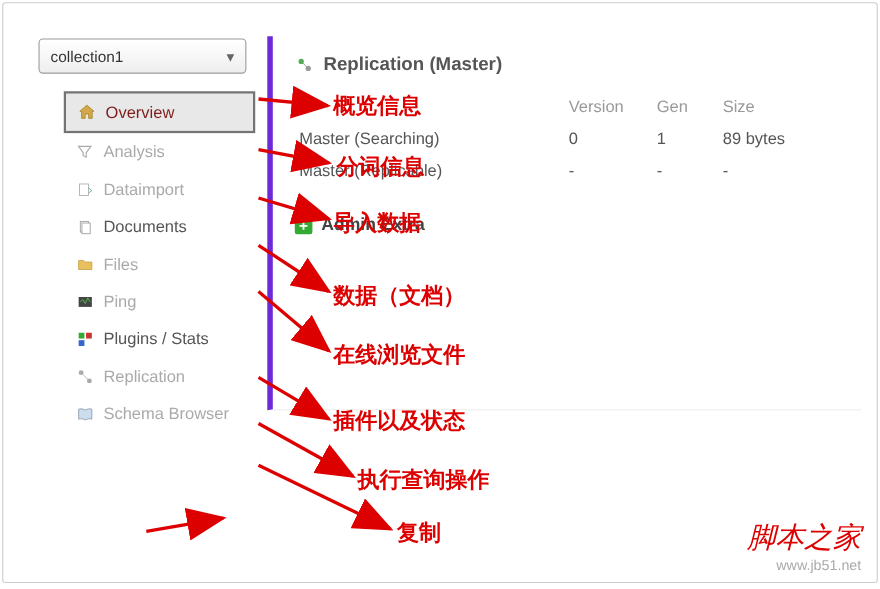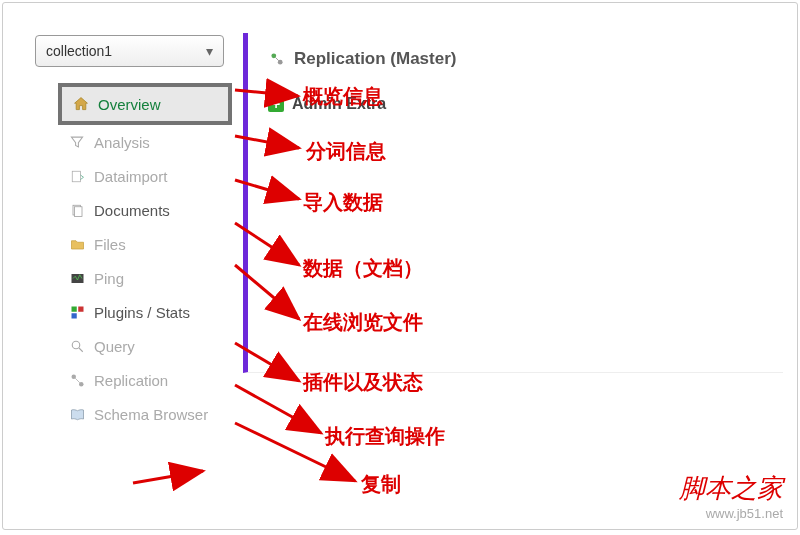--- a/index.html
+++ b/index.html
@@ -2,21 +2,21 @@
 <html><head>
 <meta charset="utf-8">
 <style>
 *{margin:0;padding:0;box-sizing:border-box;font-family:Arial,"Microsoft YaHei",sans-serif}
 body{background:#fff;width:800px;height:535px;position:relative;overflow:hidden}
 .outer{border:1px solid #ccc;width:796px;height:528px;margin:2px;border-radius:3px;position:relative}
 .dropdown{position:absolute;top:32px;left:32px;width:189px;height:32px;border:1px solid #999;border-radius:4px;background:linear-gradient(#fff,#eee);display:flex;align-items:center;padding:0 10px;font-size:14px;color:#333;cursor:pointer}
 .dropdown .chev{margin-left:auto;color:#666}
 .sidebar{position:absolute;top:80px;left:55px;width:174px}
 .nav-item{display:flex;align-items:center;gap:8px;padding:8px 10px;font-size:15px;color:#aaa;cursor:pointer}
-.nav-item.active{background:#e8e8e8;border:4px solid #737373;color:#15803d}
+.nav-item.active{background:#e8e8e8;border:2px solid #737373;color:#7f1d1d}
 .nav-item.dark{color:#555}
 .icon{width:18px;height:18px;display:flex;align-items:center;justify-content:center}
 .main{position:absolute;top:30px;left:240px;width:540px;height:340px;border-left:5px solid #6d28d9;border-bottom:1px solid #eee;padding:10px 20px}
 .section-hdr{display:flex;align-items:center;gap:8px;margin:6px 0 14px 0}
 .section-title{font-size:17px;font-weight:bold;color:#555}
 table{width:100%;border-collapse:collapse;font-size:15px}
 th{text-align:left;font-weight:normal;color:#999;padding:6px 4px}
 td{padding:6px 4px;color:#555}
 .col-v{width:80px}.col-g{width:60px}.col-s{width:110px}
 .admin-hdr{margin-top:26px;display:flex;align-items:center;gap:8px}
@@ -95,29 +95,20 @@
             <rect x="2" y="2" width="7" height="7" fill="#3a3"></rect>
             <rect x="11" y="2" width="7" height="7" fill="#c33"></rect>
             <rect x="2" y="11" width="7" height="7" fill="#36c"></rect>
           </svg>
         </span>
       <span>Plugins / Stats</span>
     </div>
     <div class="nav-item">
       <span class="icon">
           <svg viewBox="0 0 20 20" width="15" height="15">
-            <circle cx="8" cy="8" r="5" fill="none" stroke="#aaa" stroke-width="1.5"></circle>
-            <line x1="12" y1="12" x2="17" y2="17" stroke="#aaa" stroke-width="1.5"></line>
-          </svg>
-        </span>
-      <span>Query</span>
-    </div>
-    <div class="nav-item">
-      <span class="icon">
-          <svg viewBox="0 0 20 20" width="15" height="15">
             <circle cx="5" cy="5" r="3" fill="#aaa"></circle>
             <circle cx="15" cy="15" r="3" fill="#aaa"></circle>
             <line x1="7" y1="7" x2="13" y2="13" stroke="#aaa"></line>
           </svg>
         </span>
       <span>Replication</span>
     </div>
     <div class="nav-item">
       <span class="icon">
           <svg viewBox="0 0 20 20" width="15" height="15">
@@ -132,20 +123,42 @@
     <div class="section-hdr">
       <span class="icon">
           <svg viewBox="0 0 20 20" width="16" height="16">
             <circle cx="6" cy="6" r="3" fill="#5a5"></circle>
             <circle cx="14" cy="14" r="3" fill="#999"></circle>
             <line x1="8" y1="8" x2="12" y2="12" stroke="#888"></line>
           </svg>
         </span>
       <span class="section-title">Replication (Master)</span>
     </div>
+    <table>
+      <tbody>
+          <tr>
+        <th></th>
+        <th class="col-v">Version</th>
+        <th class="col-g">Gen</th>
+        <th class="col-s">Size</th>
+      </tr>
+      <tr>
+        <td>Master (Searching)</td>
+        <td>0</td>
+        <td>1</td>
+        <td>89 bytes</td>
+      </tr>
+      <tr>
+        <td>Master (Replicable)</td>
+        <td>-</td>
+        <td>-</td>
+        <td>-</td>
+      </tr>
+    </tbody>
+      </table>
     <div class="admin-hdr">
       <span class="plus">+</span>
       <span class="admin-title">Admin Extra</span>
     </div>
   </div>
 
   <svg class="arrow" style="top:0;left:0" width="796" height="528">
     <defs>
         <marker id="ah" markerWidth="12" markerHeight="10" refX="11" refY="5" orient="auto">
           <path d="M0 0L12 5L0 10z" fill="#d00"></path>

